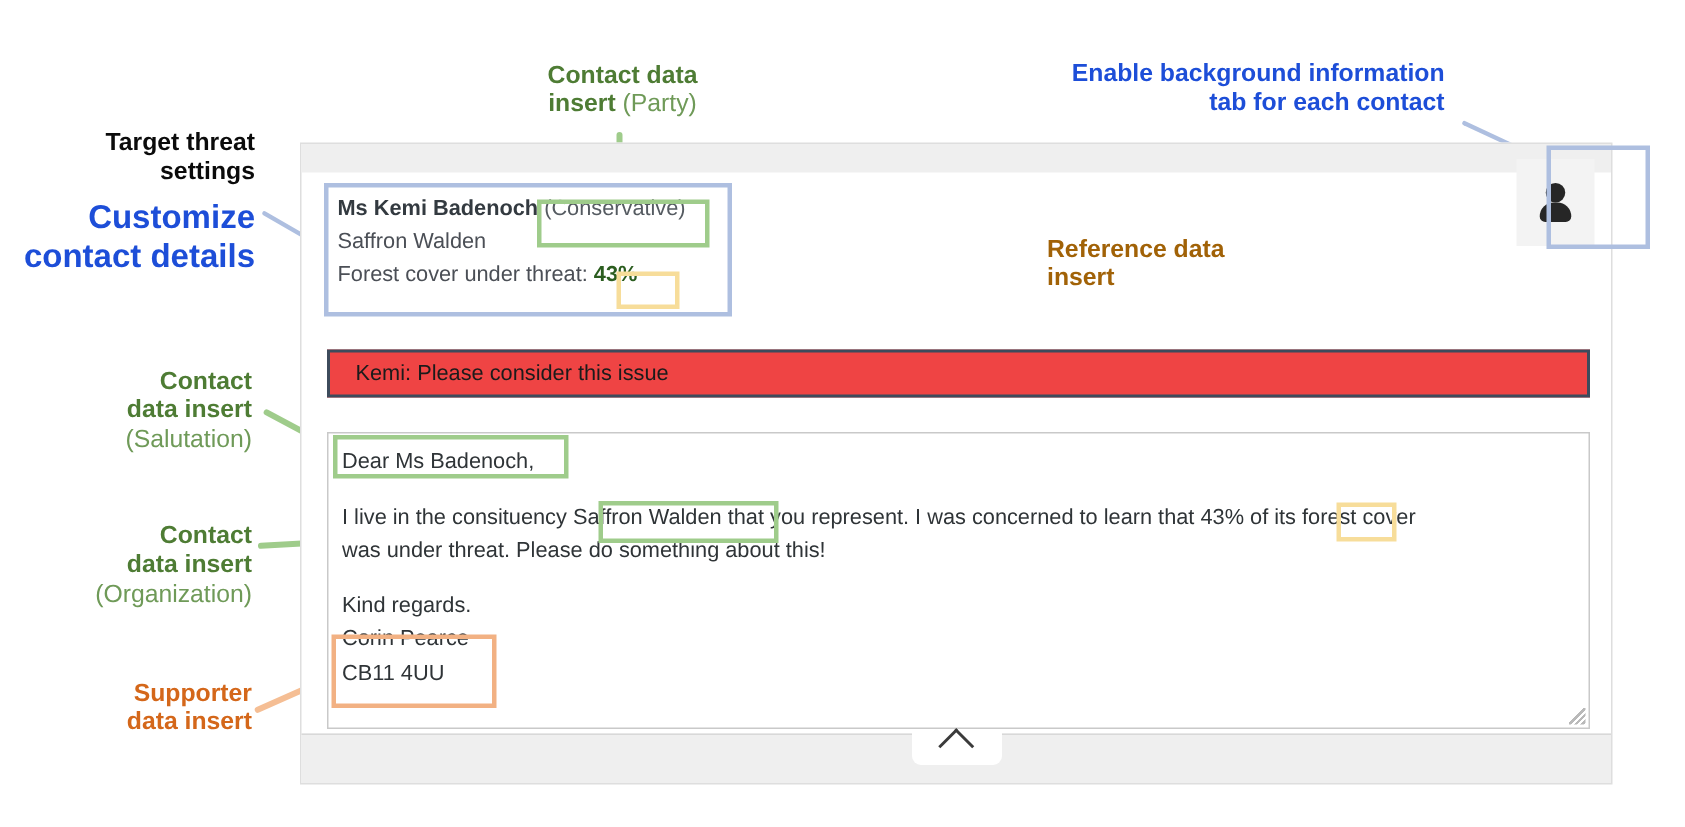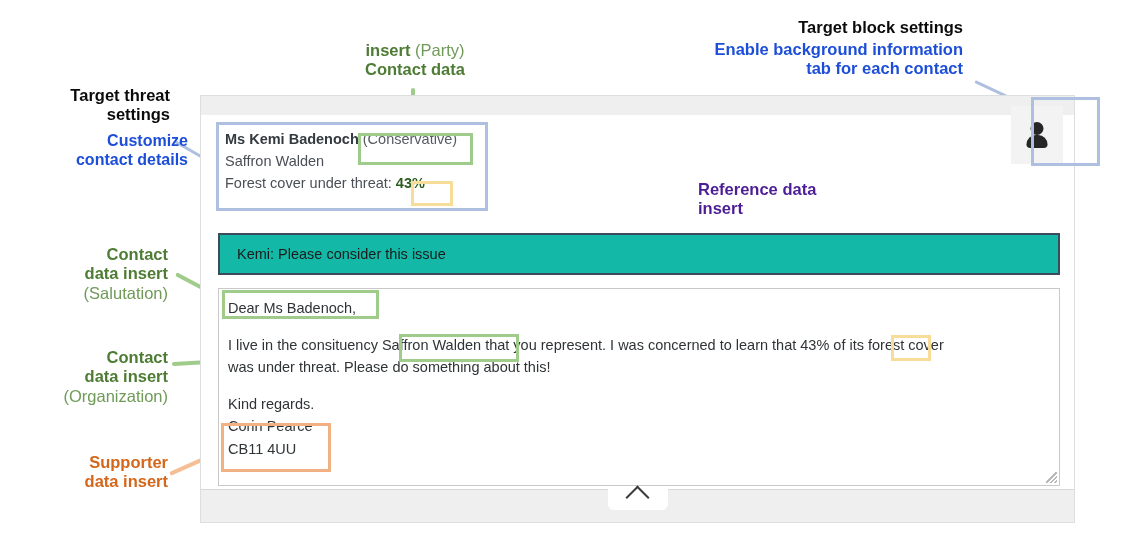--- a/index.html
+++ b/index.html
@@ -11,21 +11,21 @@
   }
   .stage{position:absolute;inset:0;}
 
   
   .ann{position:absolute;font-weight:bold;line-height:1.18;}
   .ann .sub{font-weight:normal;}
   .ann-black{color:#0b0b0b;}
   .ann-blue{color:#1d4ed8;}
   .ann-green{color:#4e7c34;}
   .ann-green .sub{color:#6f9a58;}
-  .ann-gold{color:#4c1d95;margin-top:23px;}
+  .ann-gold{color:#a16207;}
   .ann-orange{color:#d4671a;}
 
   .t-right{text-align:right;}
   .t-center{text-align:center;}
   .t-left{text-align:left;}
 
   
   .leader{position:absolute;transform-origin:0 50%;border-radius:2px;}
 
   
@@ -74,22 +74,22 @@
     width:13px;height:13px;border-radius:50%;background:#262626;
   }
   .avatar-glyph .body{
     position:absolute;left:50%;top:13px;transform:translateX(-50%);
     width:21px;height:13px;background:#262626;
     border-radius:10px 10px 4px 4px;
   }
 
   
   .subject{
-    position:absolute;left:17px;top:137px;width:842px;height:42px;
-    box-sizing:border-box;border:2px solid #3d4b5c;background:#14b8a6;
+    position:absolute;left:17px;top:137px;width:842px;height:32px;
+    box-sizing:border-box;border:2px solid #3d4b5c;background:#ef4444;
     display:flex;align-items:center;padding-left:17px;
     font-family:"Liberation Sans", sans-serif;font-size:14.5px;color:#1b1b1b;
   }
 
   
   .bodybox{
     position:absolute;left:17px;top:192px;width:842px;height:198px;
     box-sizing:border-box;border:1px solid #c9c9c9;background:#fff;
     padding:8px 10px 16px 9px;
     font-size:14.5px;line-height:1.56;color:#2f3437;
@@ -180,33 +180,30 @@
   <div class="hl hl-blue" style="left:1031px;top:97px;width:69px;height:69px;"></div>
   <div class="hl hl-green" style="left:222px;top:290px;width:157px;height:29px;"></div>
   <div class="hl hl-green" style="left:399px;top:334px;width:120px;height:28px;"></div>
   <div class="hl hl-gold" style="left:891px;top:335px;width:40px;height:26px;"></div>
   <div class="hl hl-orange" style="left:221px;top:423px;width:110px;height:49px;"></div>
 
   <div class="ann ann-black t-right" style="left:0px;top:86px;width:170px;font-size:16.5px;">
     <div>Target threat</div>
     <div>settings</div>
   </div>
-  <div class="ann ann-blue t-right" style="left:0px;top:132px;width:170px;font-size:16px;padding-left:18px;">
+  <div class="ann ann-blue t-right" style="left:0px;top:132px;width:170px;font-size:22px;">
     <div>Customize</div>
     <div>contact details</div>
   </div>
 
   <div class="ann ann-green t-center" style="left:330px;top:41px;width:170px;font-size:16.5px;">
+    <div>Contact data</div>
     <div><span>insert</span><span class="sub"> (Party)</span></div>
-    <div>Contact data</div>
-  </div>
-
-  <div class="ann ann-black t-right" style="left:600px;top:18px;width:363px;font-size:16.5px;">
-    <div>Target block settings</div>
-  </div>
+  </div>
+
   <div class="ann ann-blue t-right" style="left:600px;top:40px;width:363px;font-size:16.5px;">
     <div>Enable background information</div>
     <div>tab for each contact</div>
   </div>
 
   <div class="ann ann-gold t-left" style="left:698px;top:157px;width:230px;font-size:16.5px;">
     <div>Reference data</div>
     <div>insert</div>
   </div>
 

